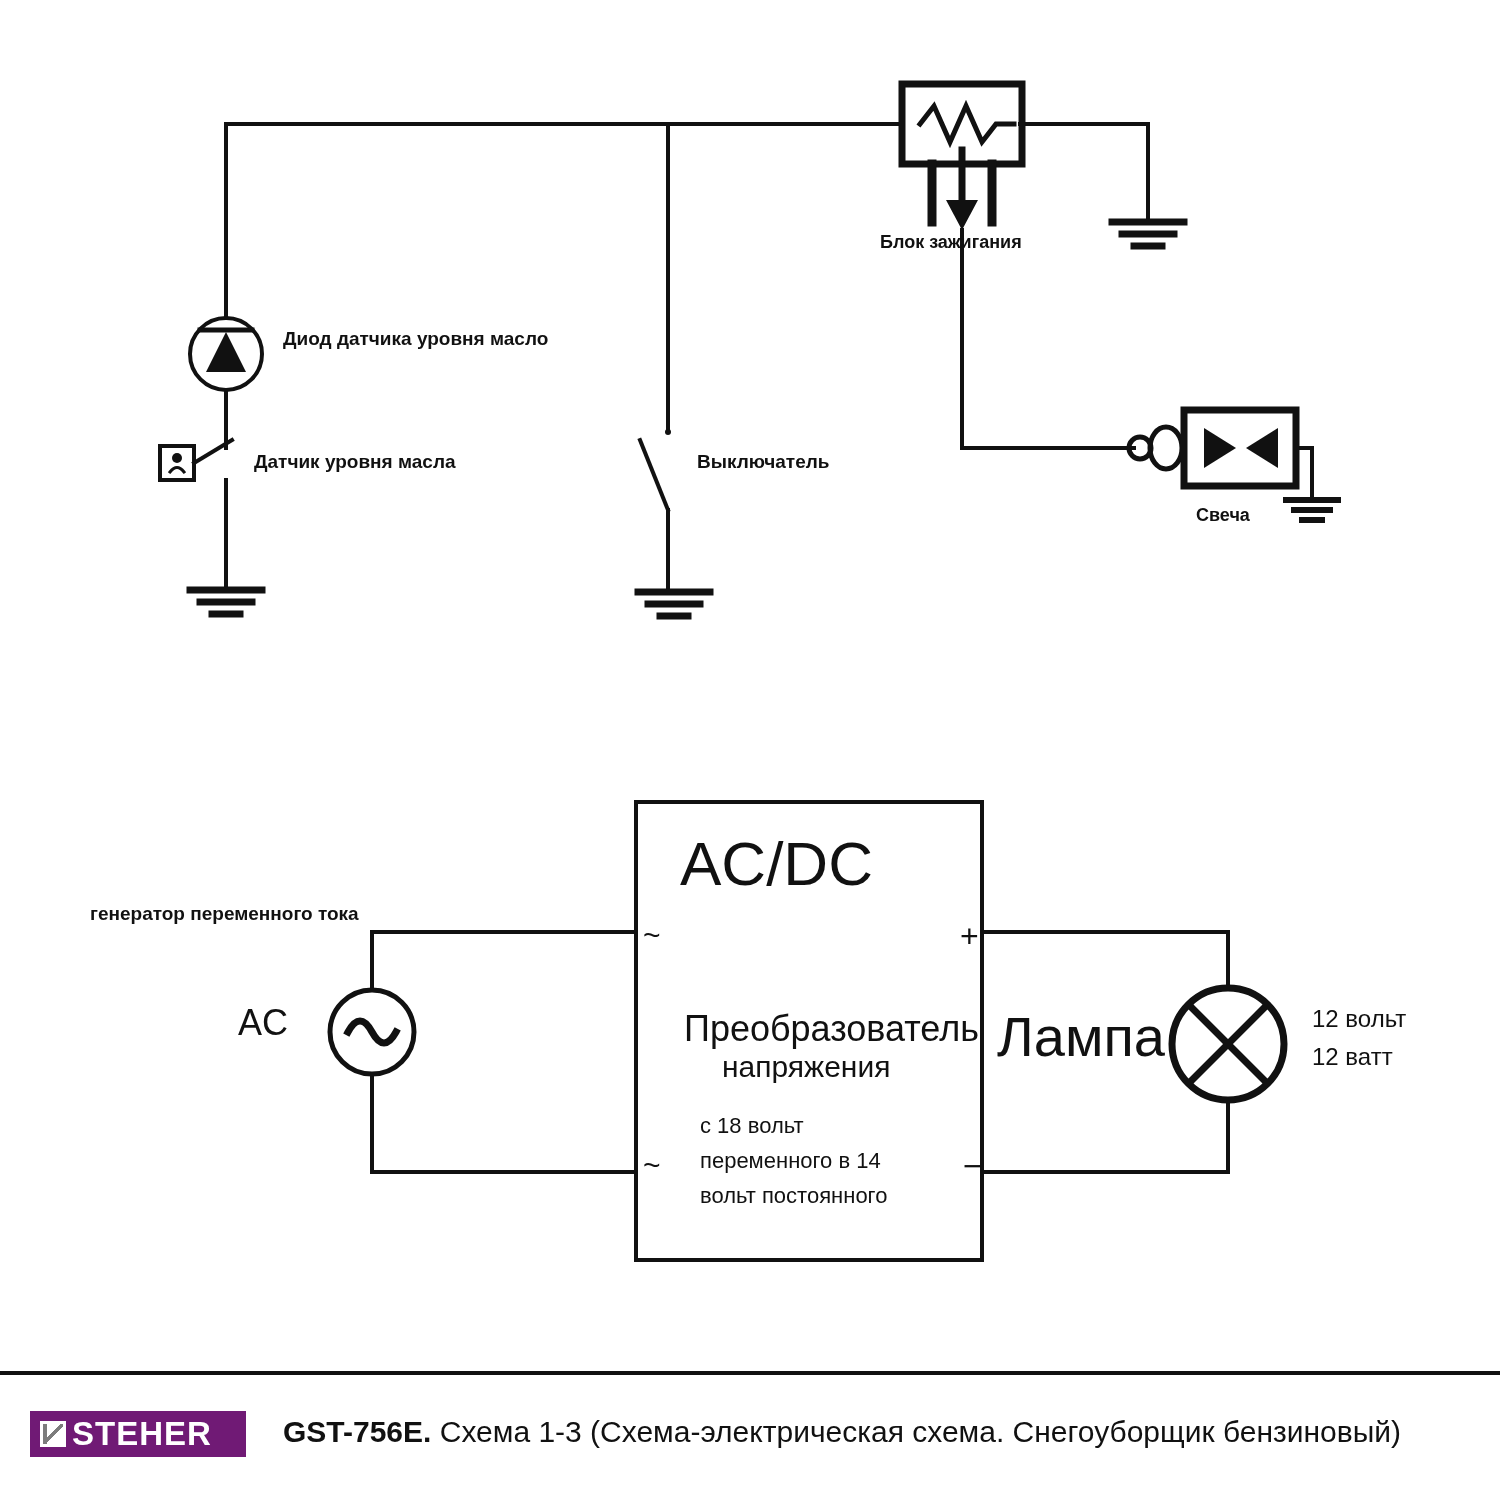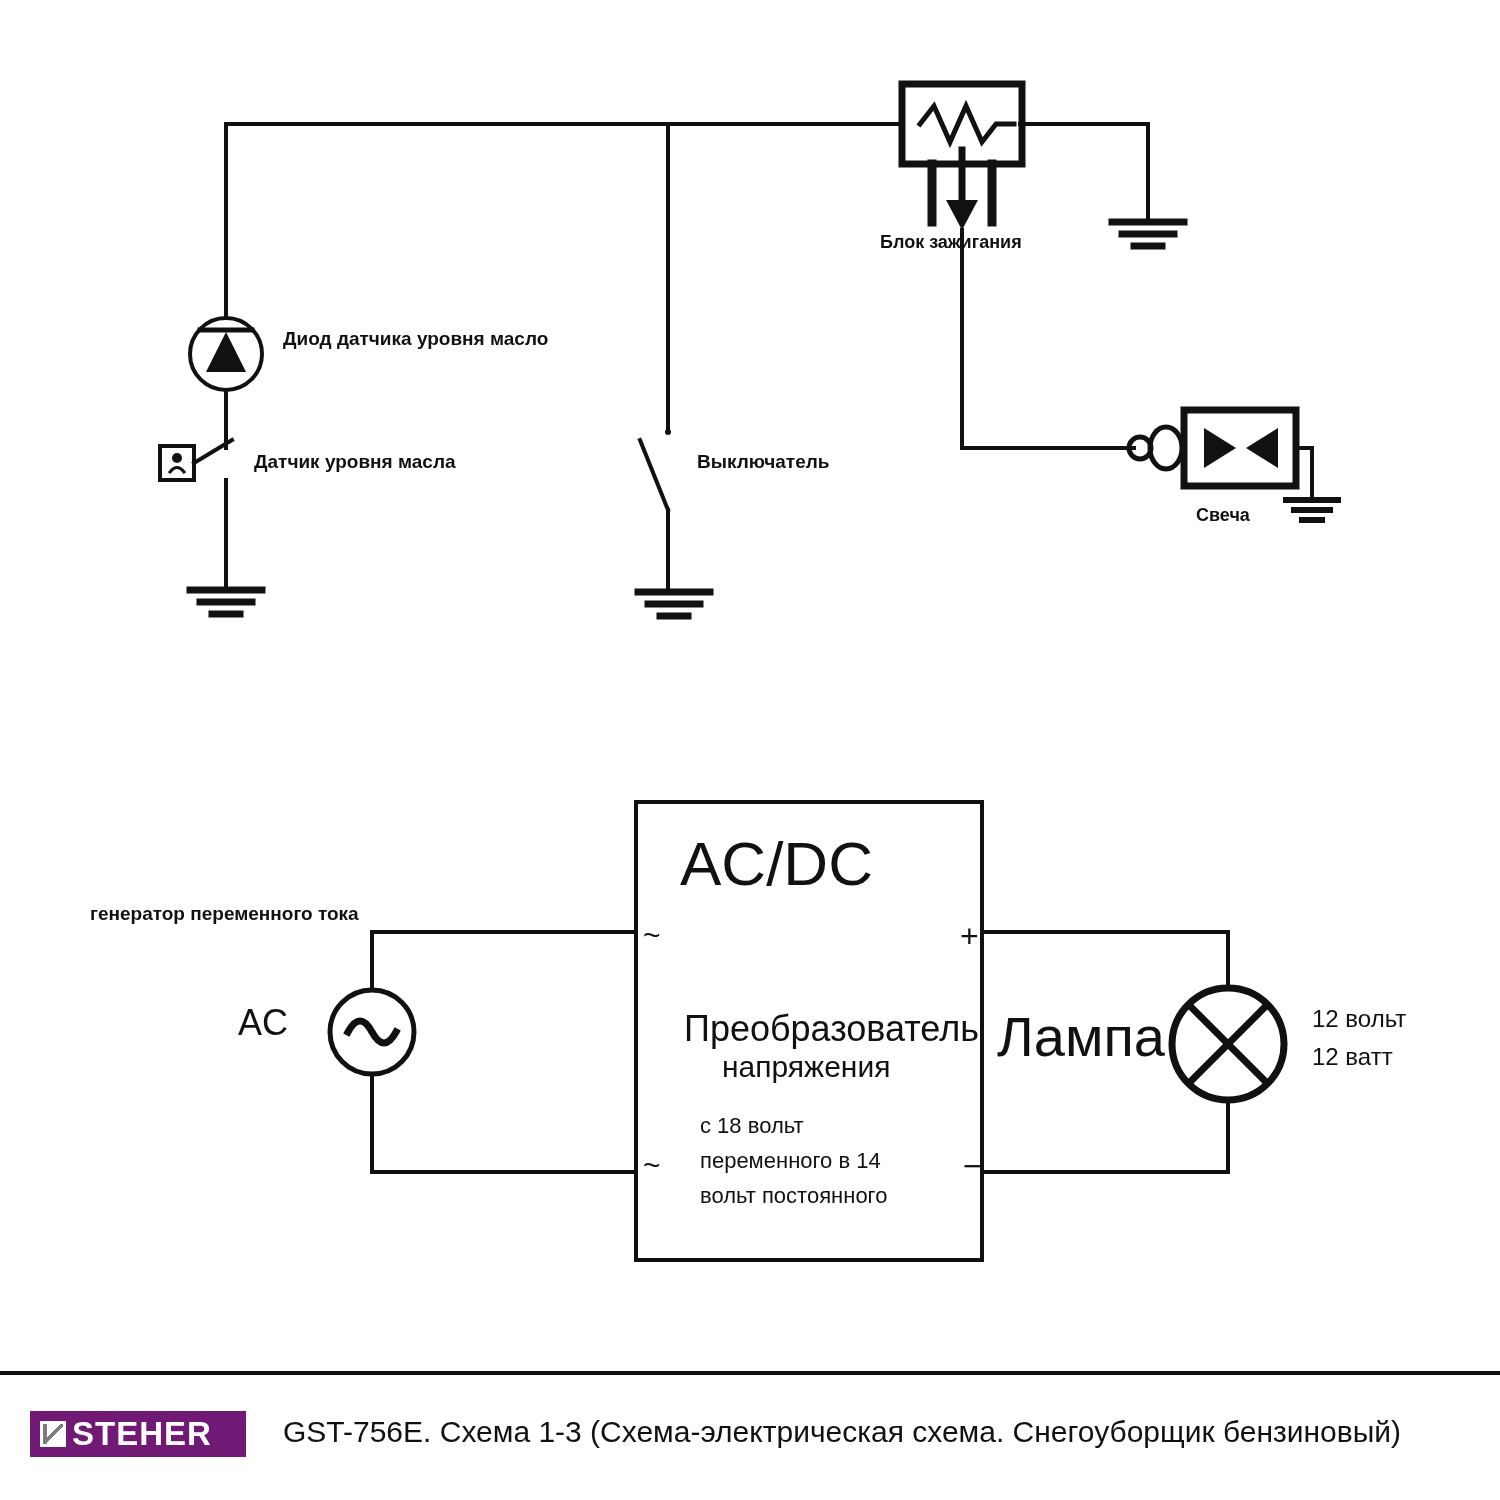--- a/index.html
+++ b/index.html
@@ -42,21 +42,21 @@
   
   .footer-rule{position:absolute;left:0;top:1371px;width:1500px;height:4px;background:#111;}
   .brand{position:absolute;left:30px;top:1411px;width:216px;height:46px;background:#701a75;
          display:flex;align-items:center;}
   .brand-mark{width:26px;height:26px;background:#fff;margin-left:10px;position:relative;}
   .brand-mark:after{content:"";position:absolute;left:3px;top:3px;width:20px;height:20px;
         background:linear-gradient(to bottom right, transparent 44%, #7c7c7c 44%, #7c7c7c 56%, transparent 56%);}
   .brand-mark:before{content:"";position:absolute;left:3px;top:3px;width:4px;height:20px;background:#7c7c7c;}
   .brand-text{color:#fff;font-size:33px;font-weight:bold;letter-spacing:1px;margin-left:6px;}
   .footer-caption{position:absolute;left:283px;top:1415px;font-size:30px;color:#111;white-space:nowrap;}
-  .footer-caption .model{font-weight:normal;}
+  .footer-caption .model{font-weight:bold;}
 </style>
 </head>
 <body>
 
 <div class="stage">
 
   <svg class="diagram" viewBox="0 0 1500 1500">
     <g fill="none" stroke="#111111" stroke-width="4" stroke-linecap="square">
 
       <path d="M226,124 L900,124"></path>

